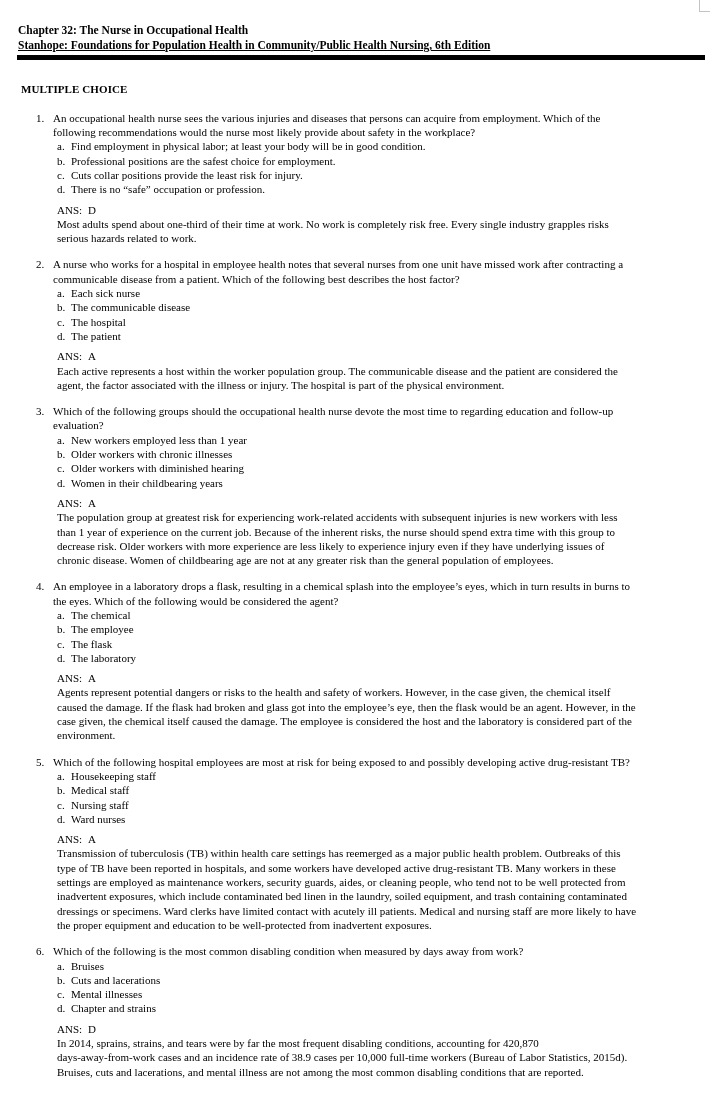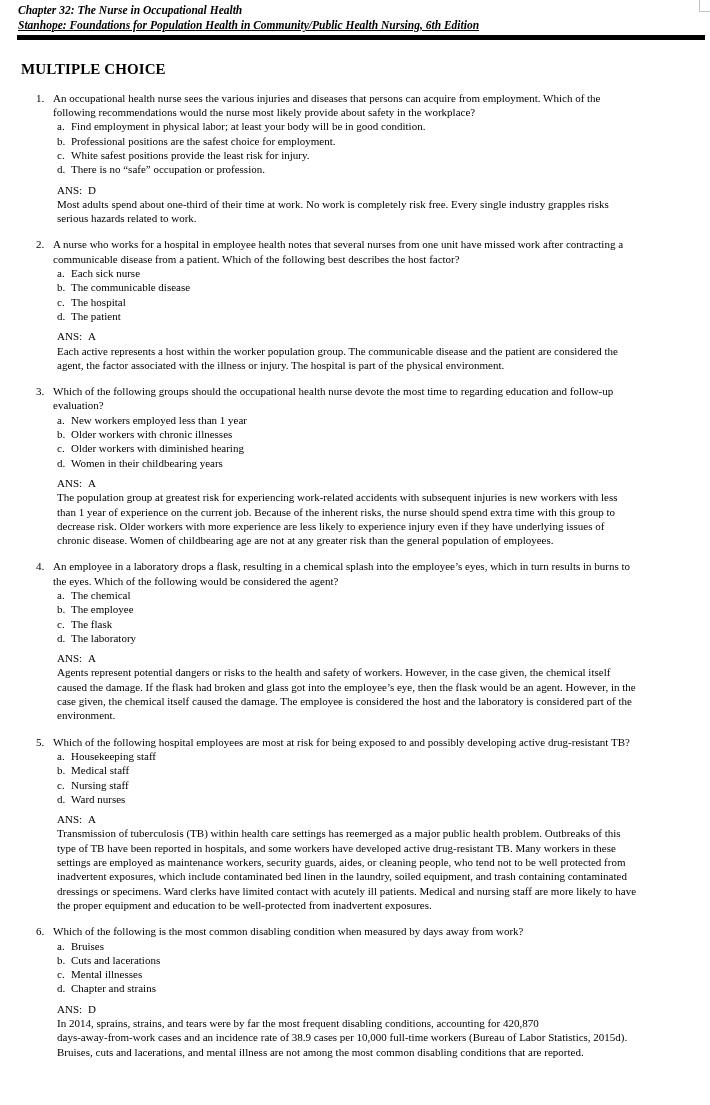--- a/index.html
+++ b/index.html
@@ -8,28 +8,28 @@
     font-family:"Liberation Serif","DejaVu Serif",serif;
     font-size:11px;line-height:14.3px;
     position:relative;overflow:hidden;
     -webkit-font-smoothing:antialiased;
   }
   .corner-mark{
     position:absolute;top:0;right:0;width:10px;height:11px;
     border-left:1px solid #c3c3c3;border-bottom:1px solid #c3c3c3;
   }
   .page{position:absolute;top:0;left:0;width:710px;}
-  .header{padding:3px 0 0 18px;font-style:italic;}
+  .header{padding:23px 0 0 18px;}
   .chapter-title,.book-title{
     font-weight:bold;font-size:11.5px;line-height:15px;white-space:nowrap;
   }
   .book-title{text-decoration:underline;}
   .header-rule{height:4.5px;background:#000;width:688px;margin-left:17px;margin-top:2px;}
   .section-label{
-    margin:22px 0 0 21px;font-weight:bold;font-size:15px;line-height:14.3px;
+    margin:22px 0 0 21px;font-weight:bold;font-size:11px;line-height:14.3px;
     letter-spacing:0.1px;
   }
   .questions{margin-top:15px;}
   .question{margin:0 0 12px 36px;}
   .q-row{display:flex;align-items:flex-start;}
   .q-num{width:17px;flex:0 0 17px;}
   .q-stem{flex:1;white-space:pre-wrap;max-width:640px;}
   .options{margin-left:21px;}
   .option{display:flex;align-items:flex-start;}
   .opt-letter{width:14px;flex:0 0 14px;}
@@ -63,21 +63,21 @@
         <div class="option">
           <span class="opt-letter">a.</span>
           <span class="opt-text">Find employment in physical labor; at least your body will be in good condition.</span>
         </div>
         <div class="option">
           <span class="opt-letter">b.</span>
           <span class="opt-text">Professional positions are the safest choice for employment.</span>
         </div>
         <div class="option">
           <span class="opt-letter">c.</span>
-          <span class="opt-text">White safest positions provide the least risk for injury.</span>
+          <span class="opt-text">Cuts collar positions provide the least risk for injury.</span>
         </div>
         <div class="option">
           <span class="opt-letter">d.</span>
           <span class="opt-text">There is no “safe” occupation or profession.</span>
         </div>
       </div>
       <div class="ans-row">
         <span class="ans-label">ANS:</span><span class="ans-letter">D</span>
       </div>
       <div class="rationale">Most adults spend about one-third of their time at work. No work is completely risk free. Every single industry grapples risks

